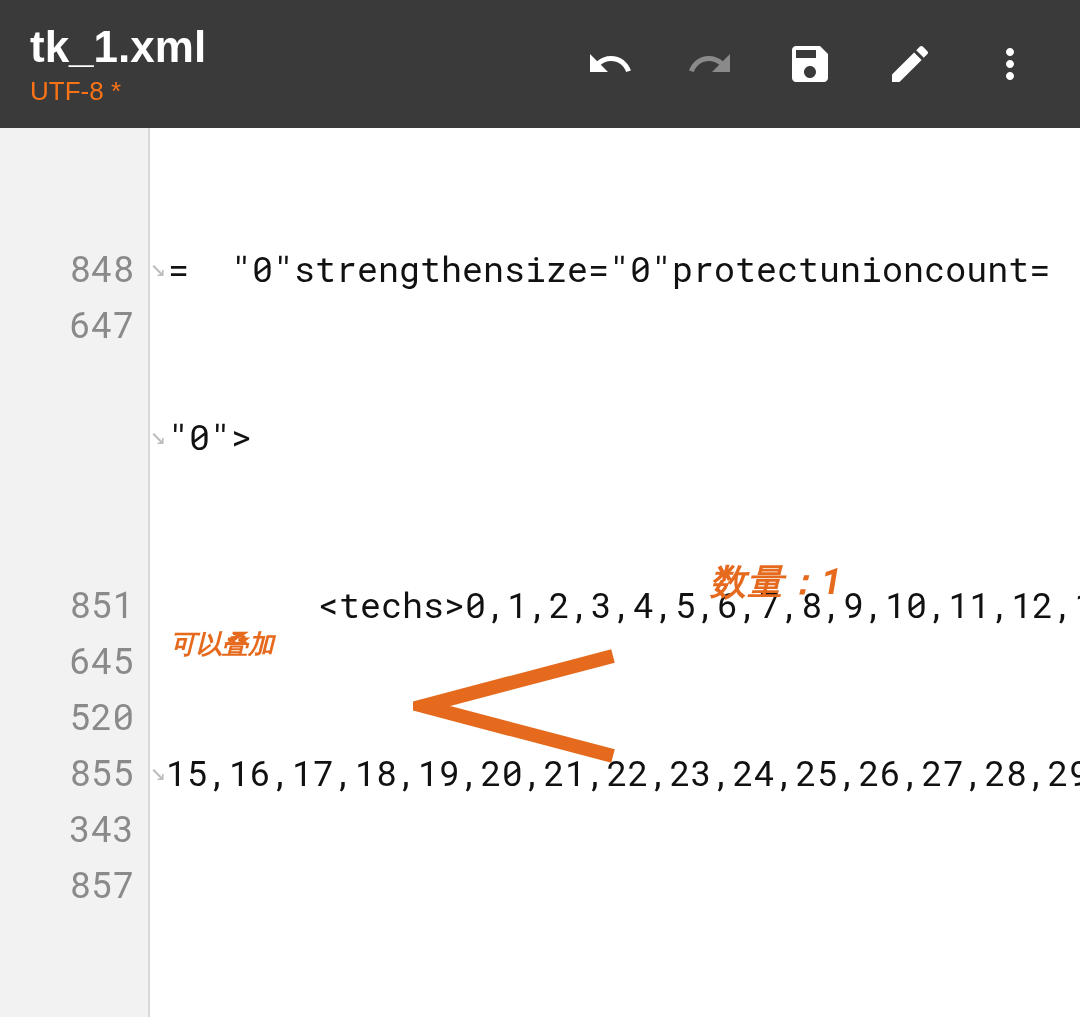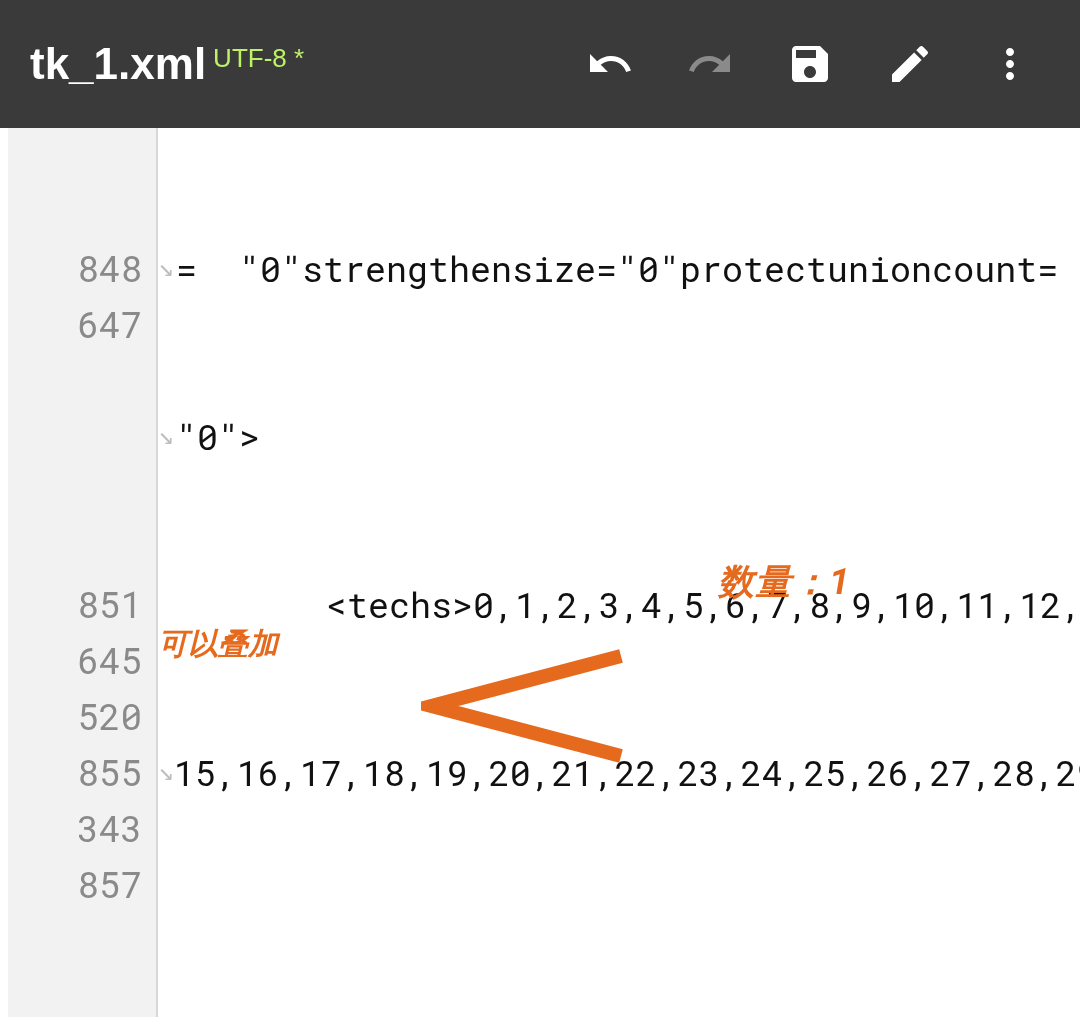--- a/index.html
+++ b/index.html
@@ -5,39 +5,38 @@
   * { margin: 0; padding: 0; box-sizing: border-box; }
   html, body { width: 1080px; height: 1017px; overflow: hidden; font-family: Arial, "Microsoft YaHei", sans-serif; }
   .header {
     background: #3a3a3a;
     color: #fff;
     display: flex;
     align-items: center;
     height: 128px;
     padding: 0 20px 0 30px;
   }
-  .title-block { display: flex; flex-direction: row; flex: 0 0 auto; margin-right: 20px; }
+  .title-block { display: flex; flex-direction: column; flex: 0 0 auto; margin-right: 20px; }
   .filename { font-size: 44px; font-weight: bold; color: #fff; }
-  .encoding { font-size: 26px; color: #bef264; margin-top: 4px; margin-left: 7px; }
+  .encoding { font-size: 26px; color: #f97316; margin-top: 4px; }
   .spacer { flex: 1 1 auto; }
   .icon-btn { width: 100px; height: 100px; display: flex; align-items: center; justify-content: center; cursor: pointer; }
   .icon-btn svg { width: 48px; height: 48px; }
   .icon-undo svg, .icon-save svg, .icon-edit svg, .icon-more svg { fill: #fff; }
   .icon-redo svg { fill: #8a8a8a; }
   .editor { display: flex; height: calc(1017px - 128px); background: #fff; }
   .gutter {
     width: 150px;
     background: #f2f2f2;
     border-right: 2px solid #d8d8d8;
     color: #8a8a8a;
     font-size: 36px;
     text-align: right;
     padding-right: 14px;
     font-family: "Roboto Mono", "Consolas", monospace;
-    margin-left: 8px;
   }
   .code {
     flex: 1;
     position: relative;
     font-family: "Roboto Mono", "Consolas", monospace;
     font-size: 35px;
     color: #111;
     line-height: 56px;
     white-space: pre;
     overflow: hidden;
@@ -46,21 +45,21 @@
   .gline { height: 56px; line-height: 56px; }
   .wrap-ind { display: inline-block; width: 18px; color: #bdbdbd; font-size: 26px; transform: translateY(-2px); }
   .wrap-ind::before { content: "↘"; }
   .overlay {
     position: absolute;
     pointer-events: none;
     color: #e56a1e;
     font-weight: bold;
     font-style: italic;
   }
-  .ov-label1 { left: 0px; top: 487px; font-size: 30px; }
+  .ov-label1 { left: 0px; top: 487px; font-size: 26px; padding-left: 20px; }
   .ov-label2 { left: 560px; top: 424px; font-size: 36px; letter-spacing: 1px; }
   .ov-arrow { left: 140px; top: 462px; }
   .ov-arrow svg { width: 210px; height: 120px; }
 </style>
 </head>
 <body>
 
 <div class="header">
   <div class="title-block">
     <div class="filename">tk_1.xml</div>

